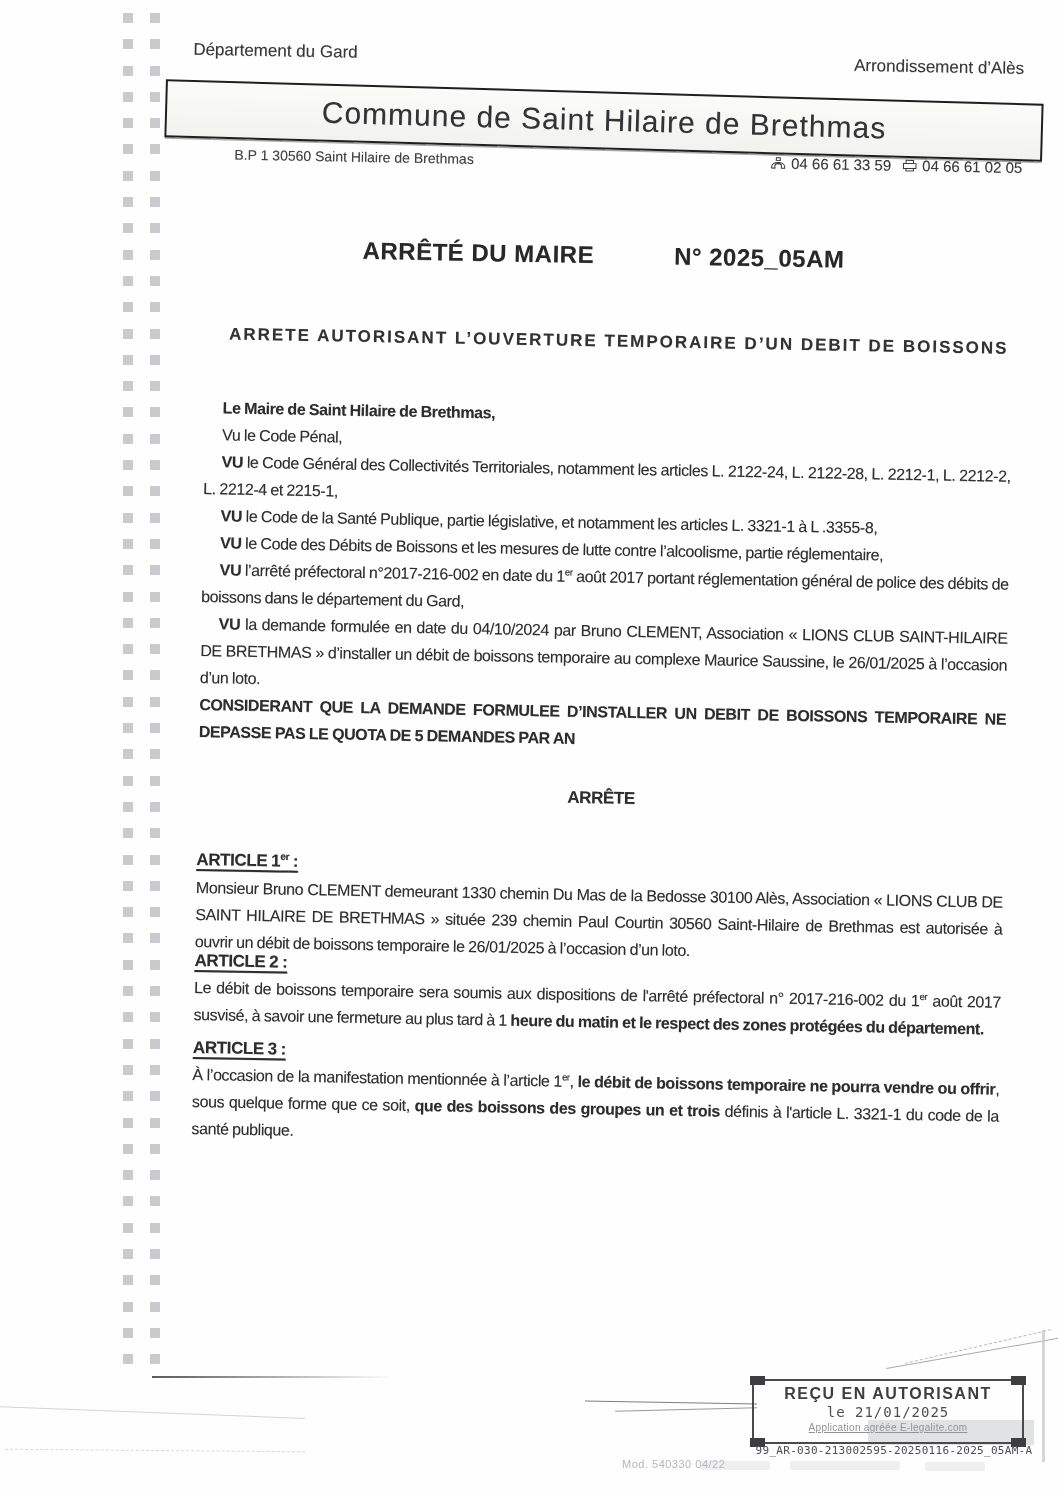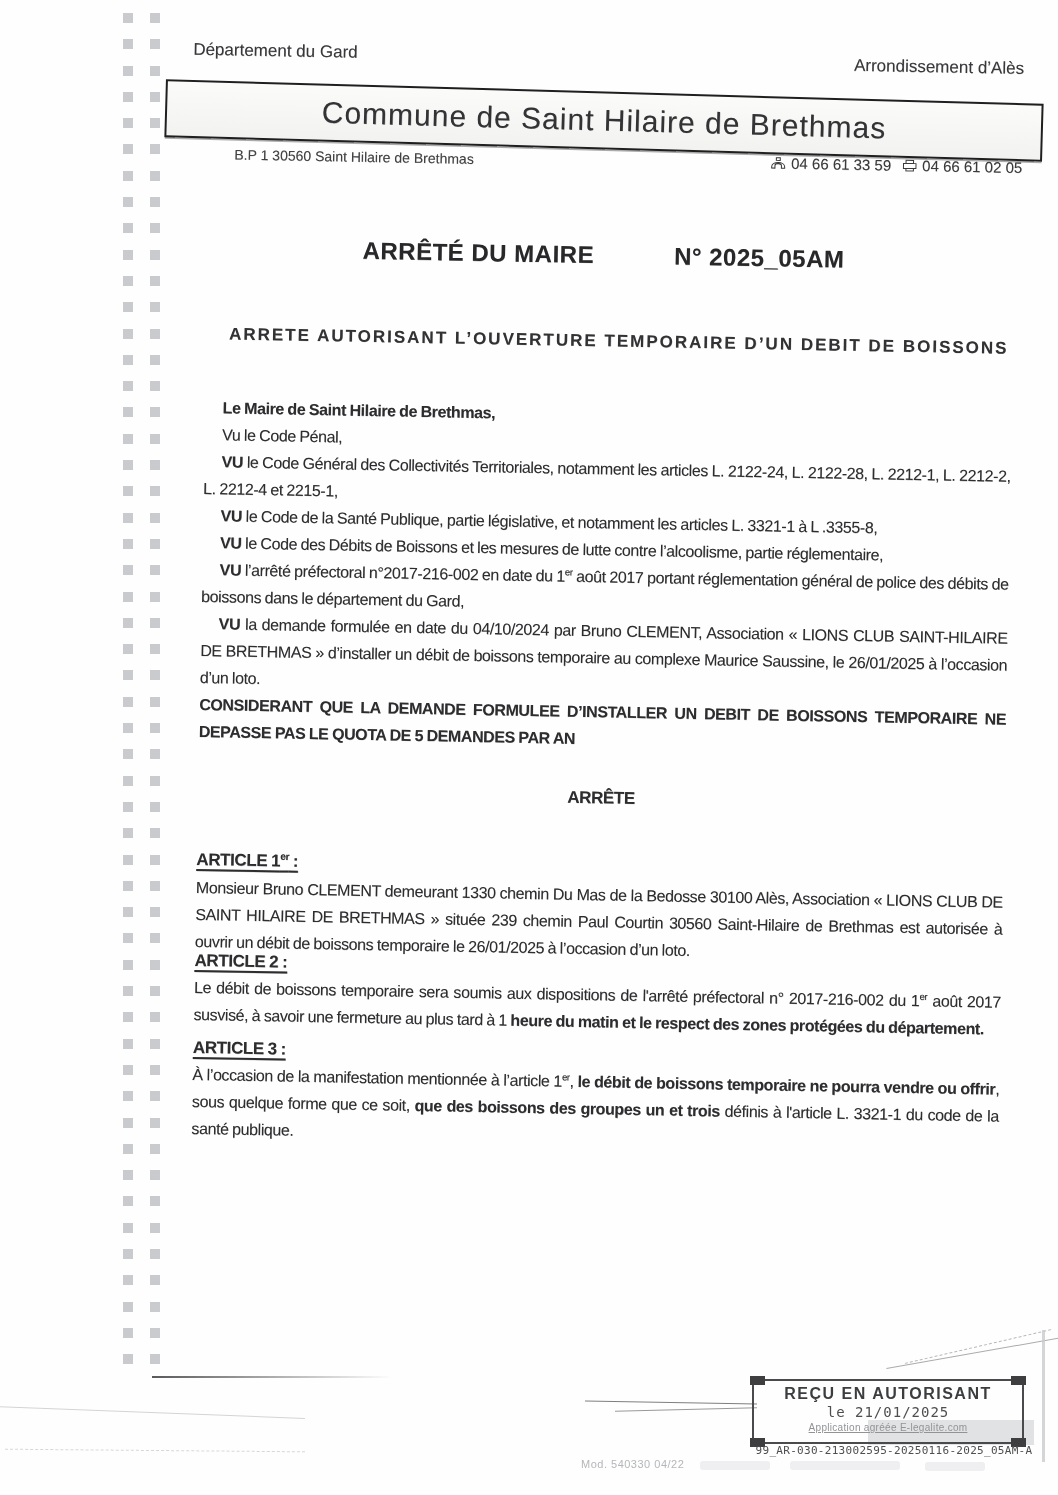--- a/index.html
+++ b/index.html
@@ -72,21 +72,21 @@
   .stamp .corner{position:absolute;width:15px;height:9px;background:#3e3e40;}
   .corner.tl{left:-4px;top:-5px}.corner.tr{right:-4px;top:-5px}
   .corner.bl{left:-4px;bottom:-5px}.corner.br{right:-4px;bottom:-5px}
   .stamp-title{margin-top:4px;font-size:16px;font-weight:700;letter-spacing:1.5px;color:#3c3d3f;}
   .stamp-date{margin-top:1px;font-size:14px;font-family:"DejaVu Sans Mono",monospace;color:#4e4e50;letter-spacing:1px;}
   .stamp-app{margin-top:2px;font-size:10px;color:#919396;letter-spacing:.3px;text-decoration:underline;}
   .stamp-code{
     position:absolute;left:748px;top:1444px;width:292px;text-align:center;white-space:nowrap;
     font-family:"DejaVu Sans Mono",monospace;font-size:11px;letter-spacing:.3px;color:#4d4e50;
   }
-  .model-ref{position:absolute;left:581px;top:1458px;font-size:11px;color:#b4b6b9;letter-spacing:.5px;}
+  .model-ref{position:absolute;left:622px;top:1458px;font-size:11px;color:#b4b6b9;letter-spacing:.5px;}
 
   
   .art{position:absolute;pointer-events:none;}
   .fade-line{left:152px;top:1376px;width:240px;height:2px;background:linear-gradient(to right,#59595b,rgba(90,90,92,0));}
   .diag1{left:885px;top:1352px;width:185px;border-top:1px solid #aaabad;transform:rotate(-10deg);}
   .diag2{left:903px;top:1346px;width:150px;border-top:1px dashed #b8b9bb;transform:rotate(-13deg);}
   .lline1{left:585px;top:1402px;width:172px;border-top:1.5px solid #7e7f81;transform:rotate(1deg);}
   .lline2{left:615px;top:1409px;width:142px;border-top:1px solid #98999b;transform:rotate(-1.5deg);}
   .bline1{left:-5px;top:1412px;width:310px;border-top:1px solid #d3d4d6;transform:rotate(2.2deg);}
   .bline2{left:5px;top:1450px;width:300px;border-top:1px dashed #d6d7d9;transform:rotate(.5deg);}

